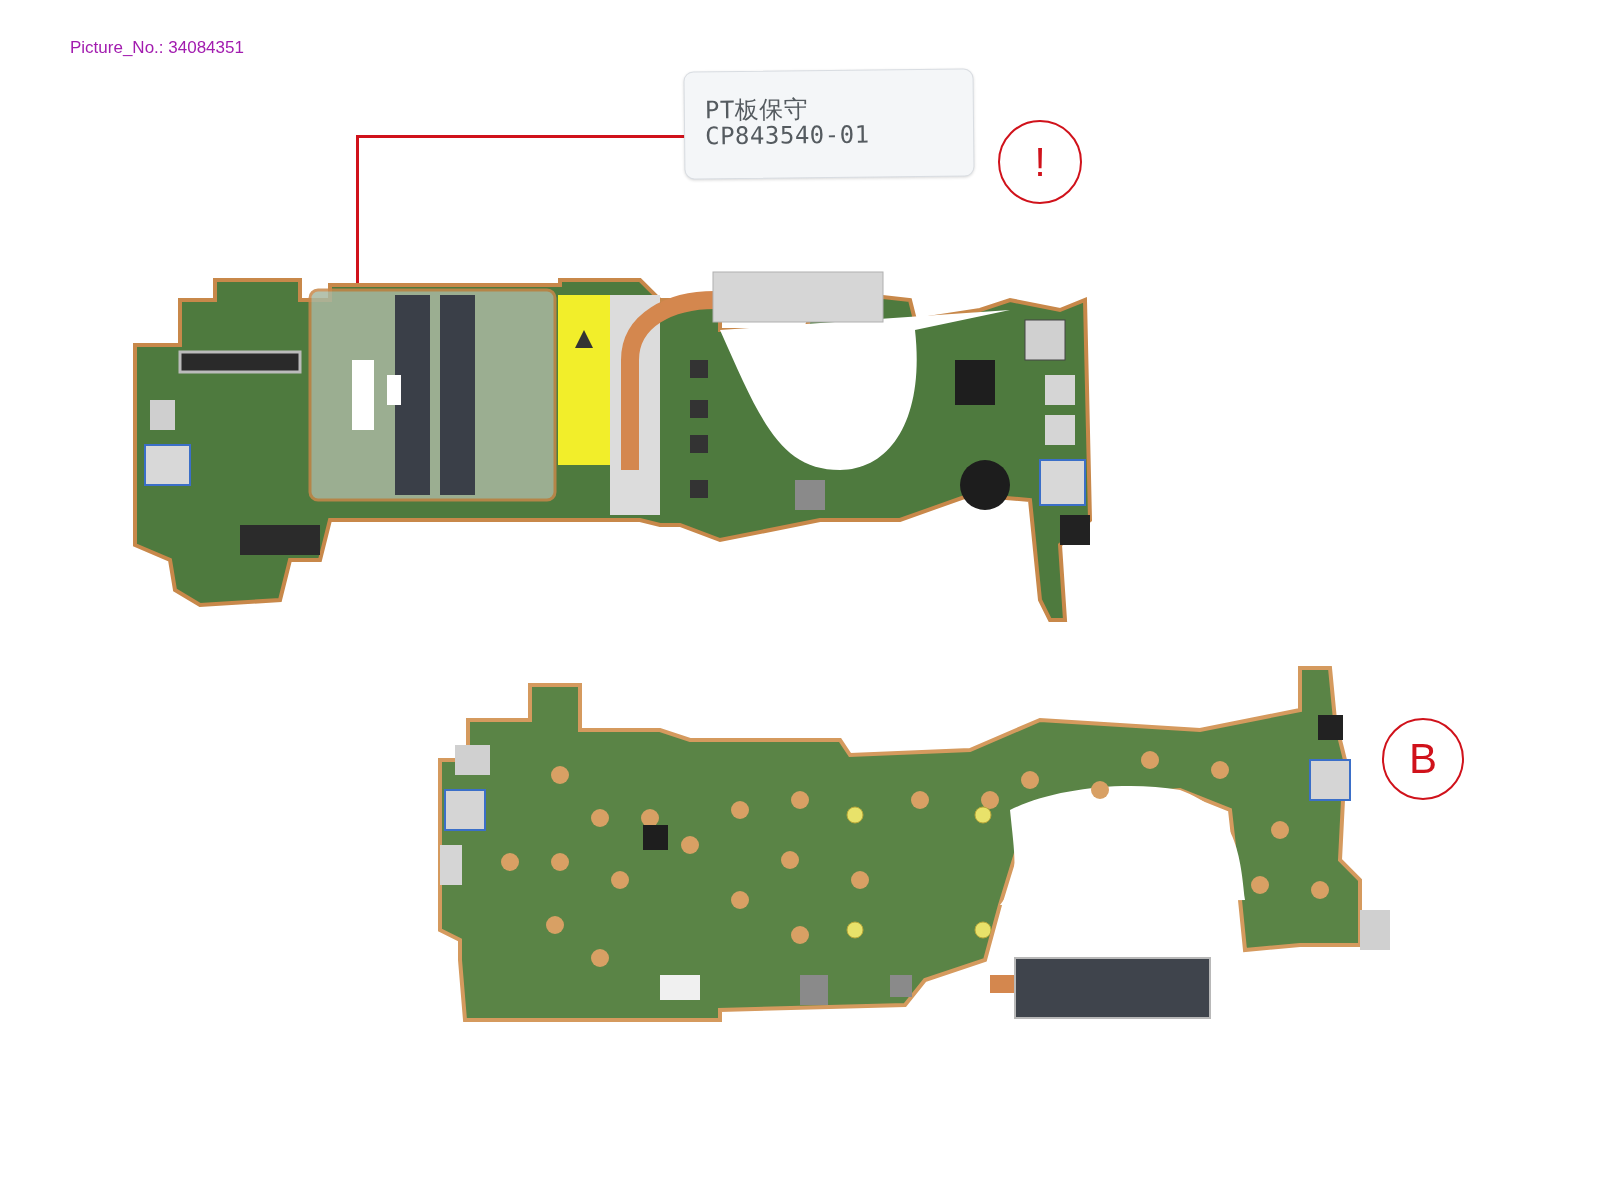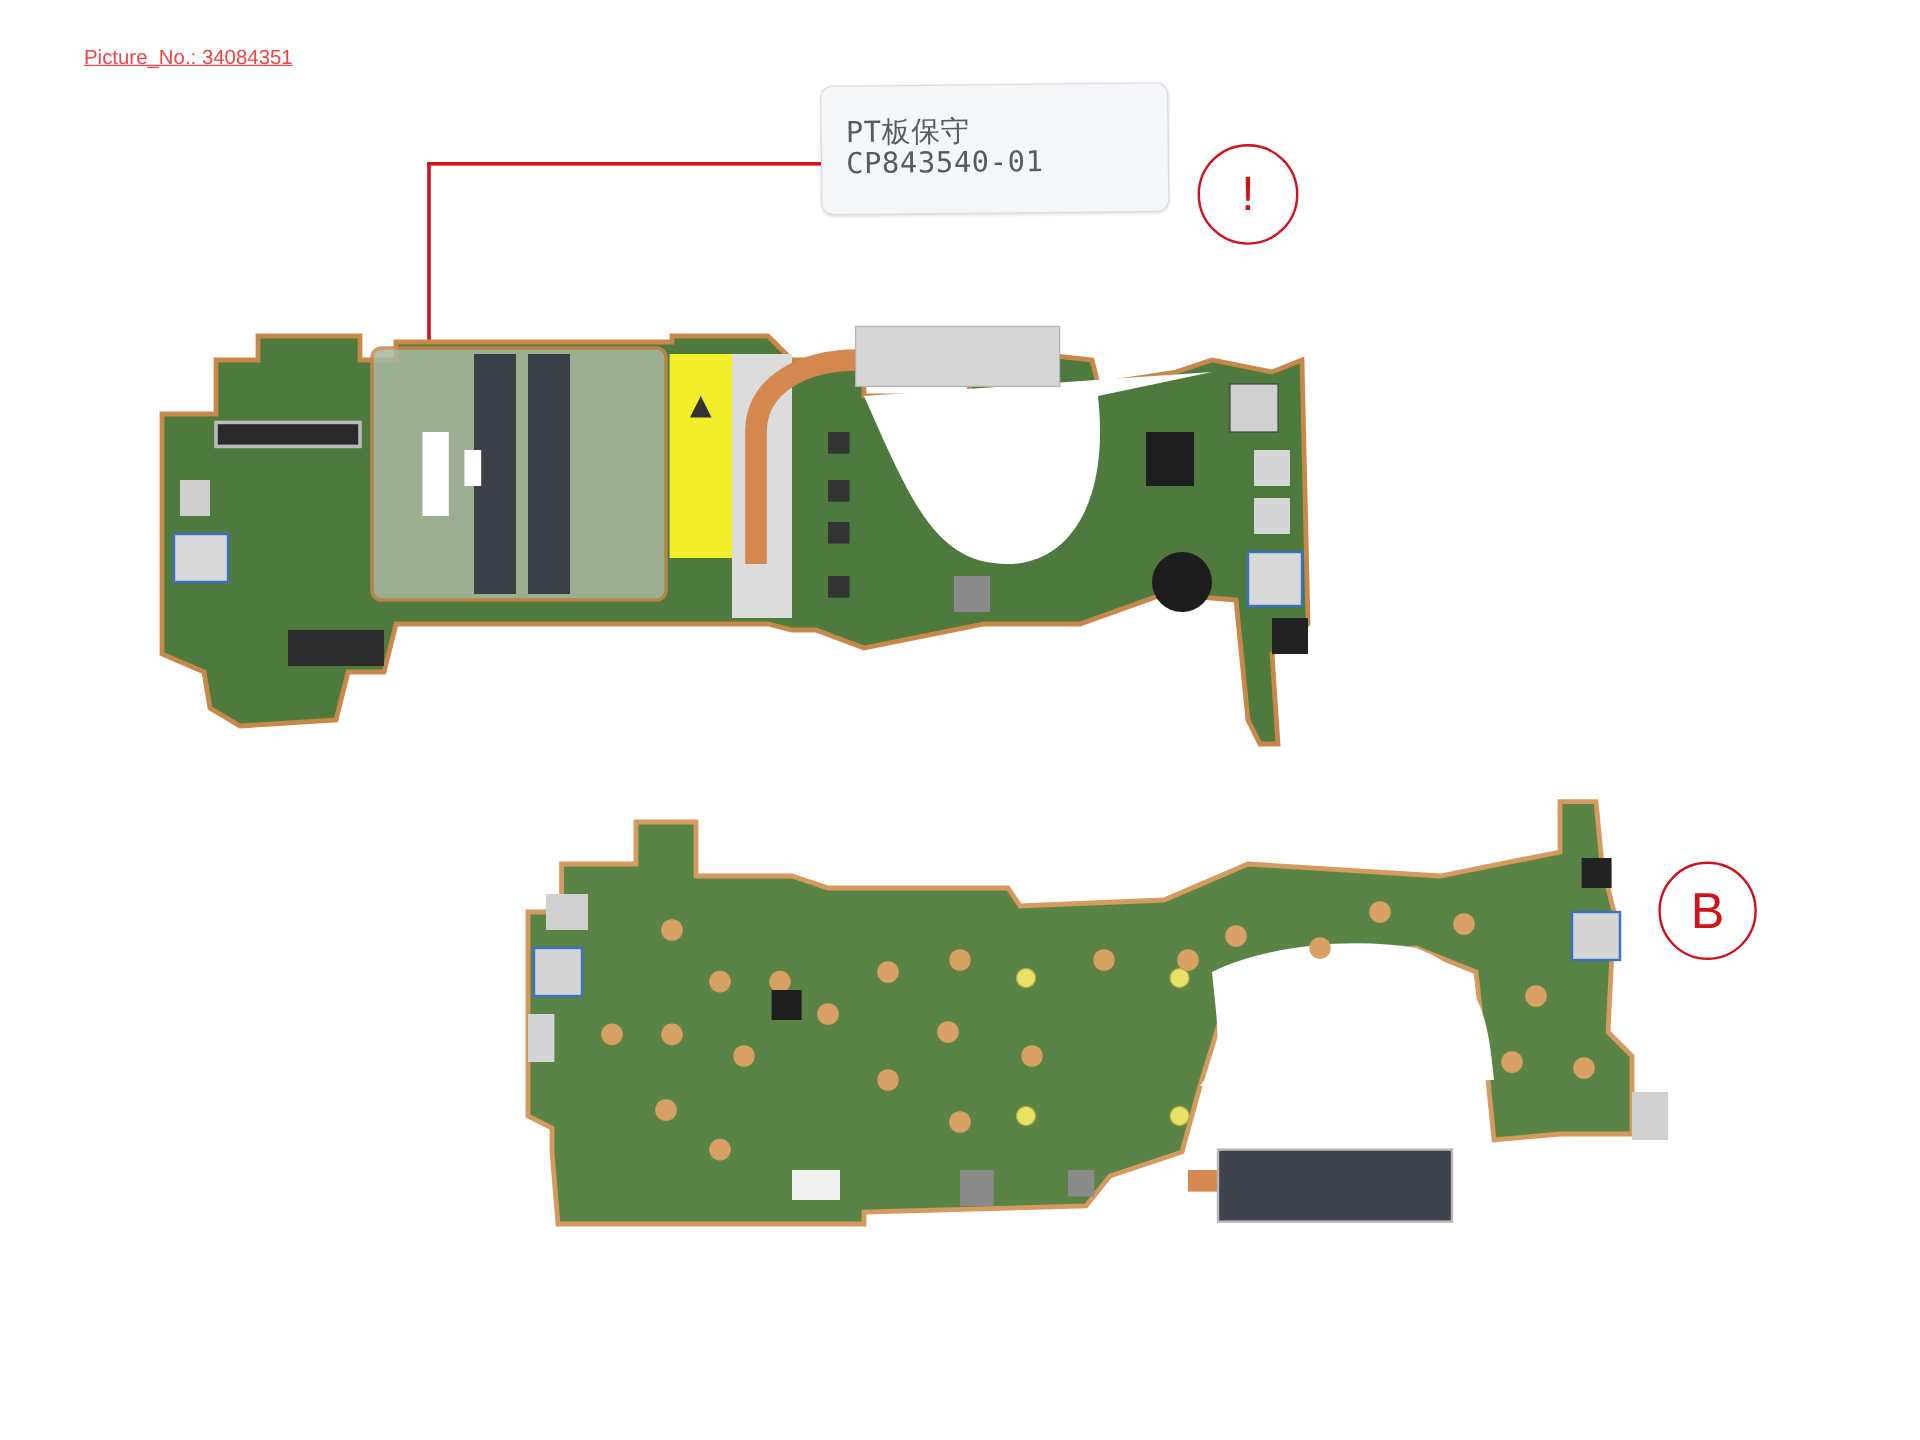--- a/index.html
+++ b/index.html
@@ -1,17 +1,17 @@
 <!DOCTYPE html>
 <html><head>
 <meta charset="utf-8">
 <style>
   html, body { margin: 0; padding: 0; background: #ffffff; }
   body { width: 1600px; height: 1200px; position: relative; overflow: hidden; font-family: "Liberation Sans", sans-serif; }
-  .pic-no { position: absolute; left: 70px; top: 38px; font-size: 17px; color: #ef4444; font-family: "Liberation Sans", sans-serif; text-decoration: underline; }
+  .pic-no { position: absolute; left: 70px; top: 38px; font-size: 17px; color: #a21caf; font-family: "Liberation Sans", sans-serif; }
   .label-card { position: absolute; left: 684px; top: 70px; width: 288px; height: 106px; background: #f4f6f8; border: 1px solid #d9dde2; border-radius: 10px; box-shadow: 0 1px 3px rgba(0,0,0,0.15); transform: rotate(-0.6deg); }
   .label-line1, .label-line2 { position: absolute; left: 20px; font-family: "DejaVu Sans Mono", monospace; font-size: 24px; color: #555b60; letter-spacing: 0.5px; }
   .label-line1 { top: 22px; }
   .label-line2 { top: 50px; }
   .callout { position: absolute; border-radius: 50%; border: 2.5px solid #d0121b; display: flex; align-items: center; justify-content: center; color: #d0121b; font-family: "Liberation Sans", sans-serif; }
   .callout-warn { left: 998px; top: 120px; width: 80px; height: 80px; font-size: 40px; font-weight: 300; }
   .callout-b { left: 1382px; top: 718px; width: 78px; height: 78px; font-size: 42px; }
   .leader { position: absolute; background: #d0121b; }
   svg { position: absolute; left: 0; top: 0; }
 </style>

